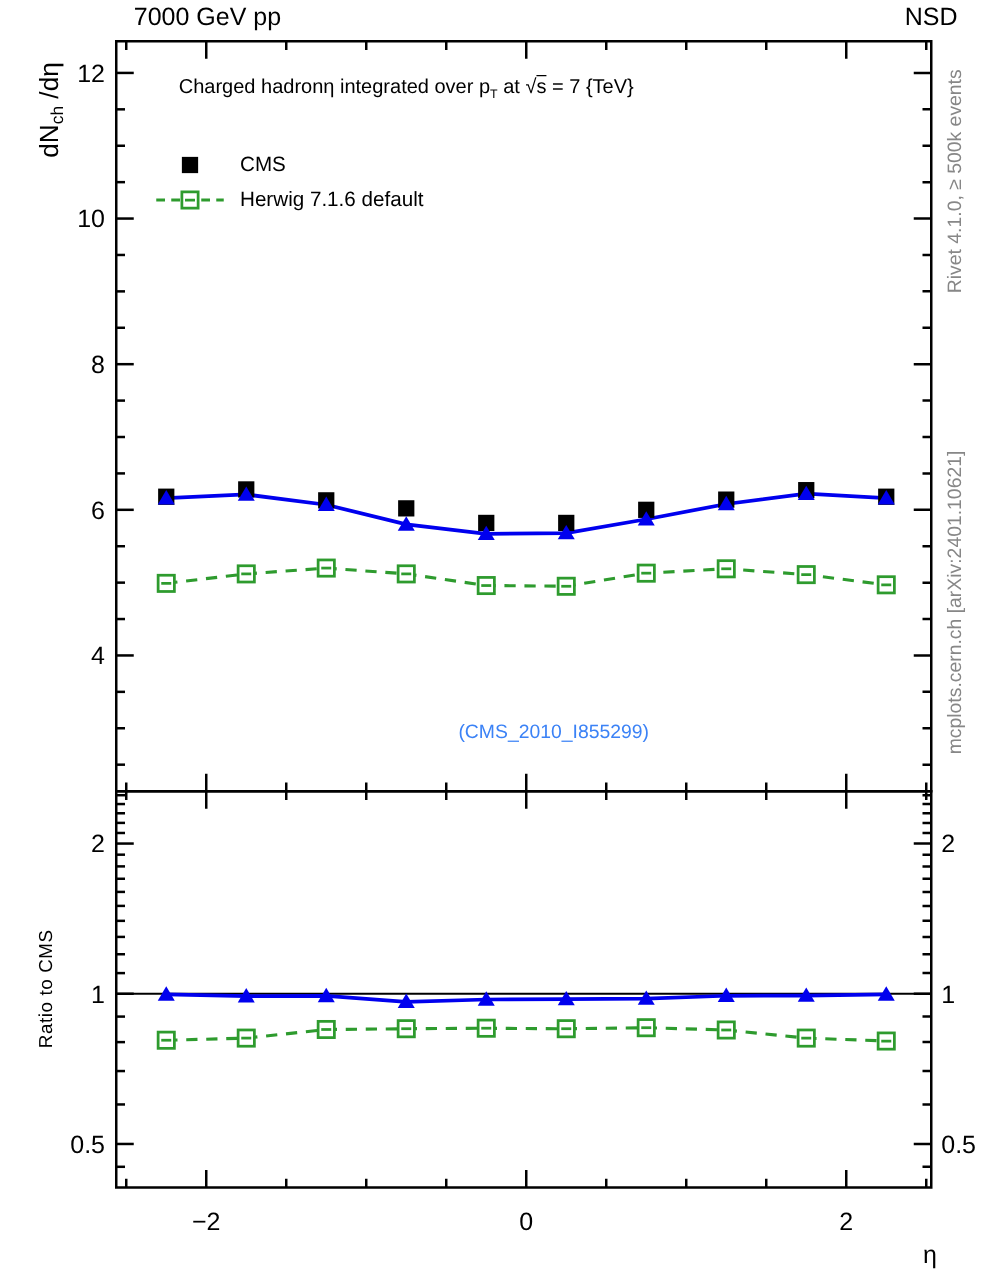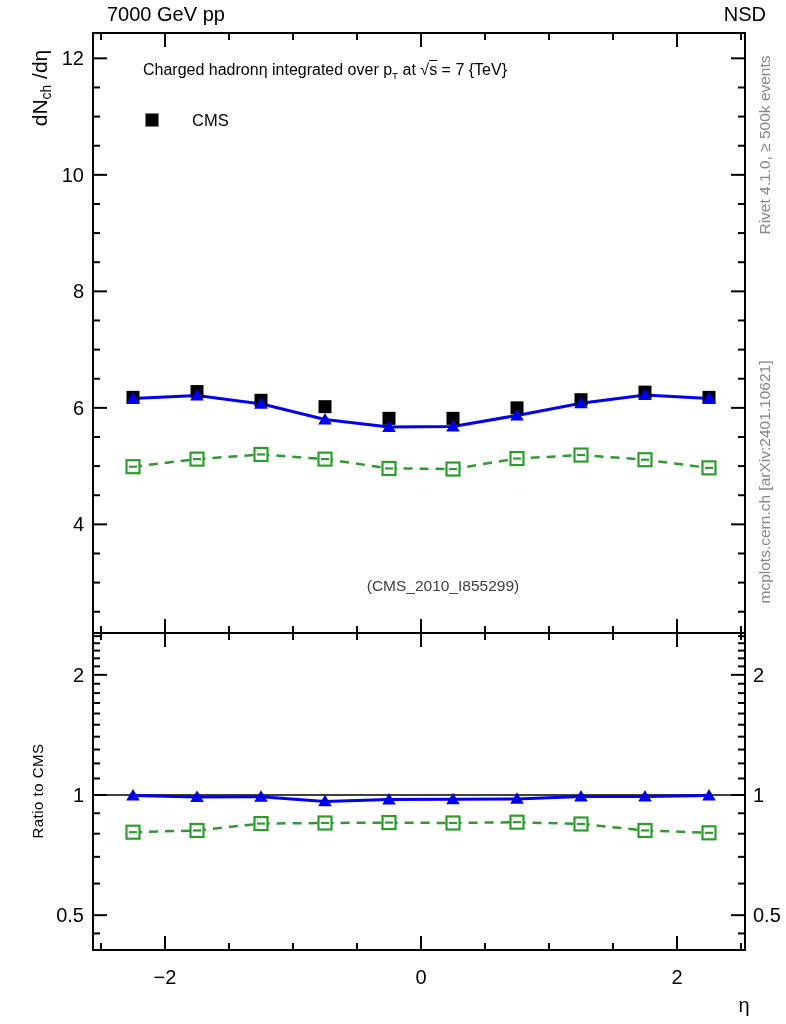--- a/index.html
+++ b/index.html
@@ -8,25 +8,25 @@
     font-family:"Liberation Sans",sans-serif;color:#000;overflow:hidden;
   }
   .abs{position:absolute;white-space:nowrap;}
   .rot{transform:translate(-50%,-50%) rotate(-90deg);transform-origin:center;}
   .hdr{font-size:20px;}
   .ytitle{font-size:21px;}
   .sub{font-size:66%;vertical-align:-22%;}
   .subT{font-size:62%;vertical-align:-38%;}
   .ol{text-decoration:overline;}
   .plot-title{font-size:16px;}
-  .legend{position:absolute;left:122px;top:106px;}
+  .legend{position:absolute;left:122px;top:118px;}
   .lg-row{display:flex;align-items:center;height:28px;}
   .lg-swatch{width:60px;height:18px;margin-right:10px;flex:0 0 auto;}
   .lg-label{font-size:16.5px;}
-  .watermark{font-size:15.5px;color:#404040;transform:translate(-50%,-50%);}
+  .watermark{font-size:15.5px;color:#3b82f6;transform:translate(-50%,-50%);}
   .credit{font-size:15.5px;color:#878787;}
   .ratio-ylabel{font-size:15px;letter-spacing:.5px;}
   .xlabel{font-size:20px;transform:translate(-50%,-50%);}
   svg text{font-family:"Liberation Sans",sans-serif;}
 </style>
 </head>
 <body>
 
 <div class="stage">
 
@@ -297,20 +297,28 @@
     <span>Charged hadronη integrated over p</span><span class="subT">T</span><span> at </span><span>√</span><span class="ol">s</span><span> = 7 {TeV}</span>
   </div>
 
   <div class="legend">
     <div class="lg-row">
       <span class="lg-swatch"><svg width="60" height="18">
             <rect x="23.5" y="2.5" width="13" height="13" fill="#000000"></rect>
           </svg></span>
       <span class="lg-label">CMS</span>
     </div>
+    <div class="lg-row">
+      <span class="lg-swatch"><svg width="60" height="18">
+            <line x1="3" y1="9" x2="57" y2="9" stroke="#2e9b2e" stroke-width="2.5" stroke-dasharray="7,5"></line>
+            <rect x="23.5" y="2.5" width="13" height="13" fill="#fff" stroke="#2e9b2e" stroke-width="2.2"></rect>
+            <line x1="26" y1="9" x2="34" y2="9" stroke="#2e9b2e" stroke-width="2.2"></line>
+          </svg></span>
+      <span class="lg-label">Herwig 7.1.6 default</span>
+    </div>
   </div>
 
   <div class="abs watermark" style="left:443px;top:586px;">(CMS_2010_I855299)</div>
 
   <div class="abs rot credit" style="left:765px;top:145px;">Rivet 4.1.0, ≥ 500k events</div>
   <div class="abs rot credit" style="left:765px;top:482px;">mcplots.cern.ch [arXiv:2401.10621]</div>
 
   <div class="abs rot ratio-ylabel" style="left:37px;top:791px;">Ratio to CMS</div>
 
   <div class="abs xlabel" style="left:744px;top:1005px;">η</div>

